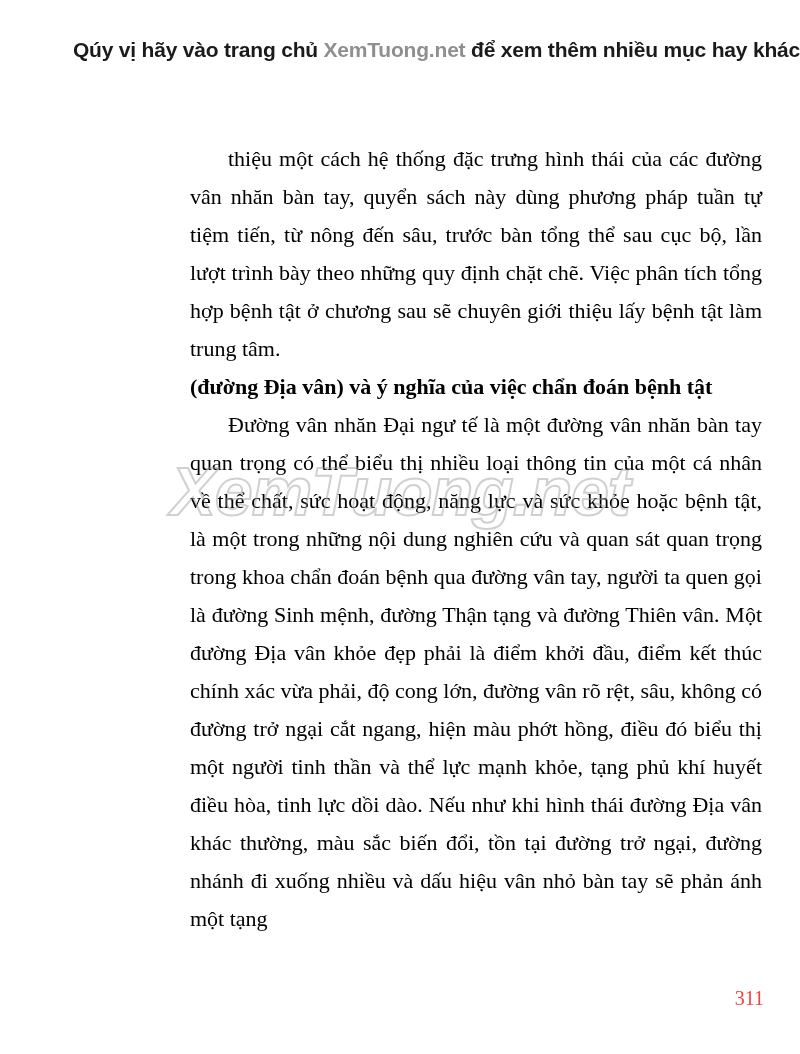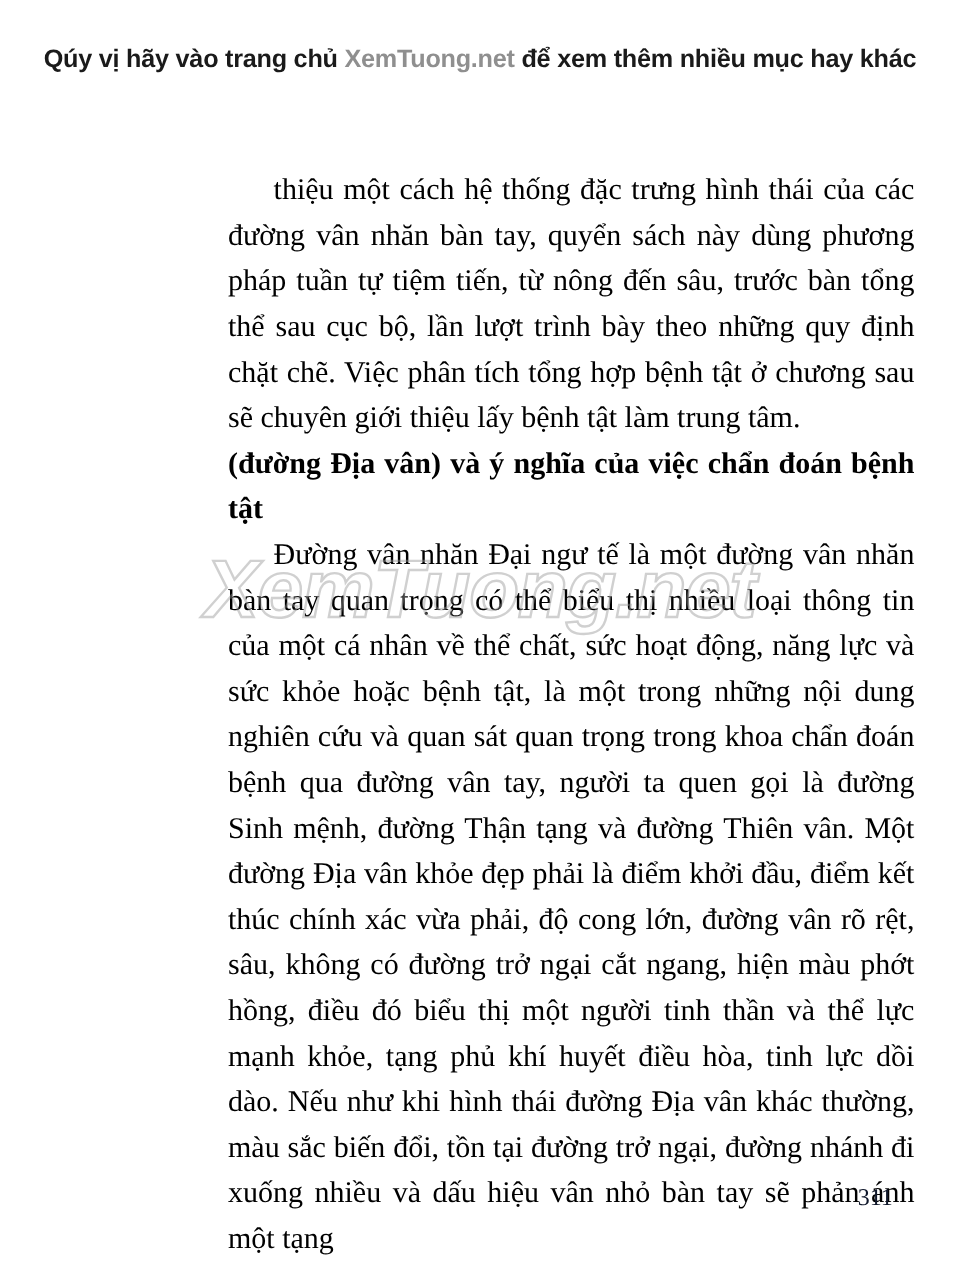--- a/index.html
+++ b/index.html
@@ -19,37 +19,37 @@
     position: relative;
     width: 800px;
     height: 1054px;
     box-sizing: border-box;
   }
   .header-banner {
     position: absolute;
     top: 38px;
     left: 0;
     width: 800px;
-    text-align: center;
+    text-align: right;
     font-family: "Liberation Sans", sans-serif;
     font-weight: bold;
     font-size: 21px;
     color: #1a1a1a;
     letter-spacing: -0.2px;
     white-space: nowrap;
   }
   .header-banner .brand {
     color: #8f8f8f;
   }
   .content {
     position: absolute;
     top: 140px;
     left: 190px;
     width: 572px;
-    font-size: 25px;
+    font-size: 22px;
     line-height: 38px;
     text-align: justify;
     text-justify: inter-word;
   }
   .content p {
     margin: 0;
   }
   .para-indent {
     text-indent: 38px;
   }
@@ -74,24 +74,24 @@
     letter-spacing: -1px;
     color: rgba(255, 255, 255, 0);
     -webkit-text-stroke: 2px rgba(150, 150, 150, 0.45);
     text-shadow: 0 0 0 rgba(0,0,0,0);
     pointer-events: none;
     white-space: nowrap;
   }
   .page-number {
     position: absolute;
     bottom: 44px;
-    right: 56px;
+    right: 36px;
     font-size: 20px;
     font-family: "Liberation Serif", serif;
-    color: #0f172a;
+    color: #ef4444;
   }
 </style>
 </head>
 <body>
 
 <div class="page">
 
   <div class="header-banner">
     <span>Qúy vị hãy vào trang chủ </span><span class="brand">XemTuong.net</span><span> để xem thêm nhiều mục hay khác</span>
   </div>

